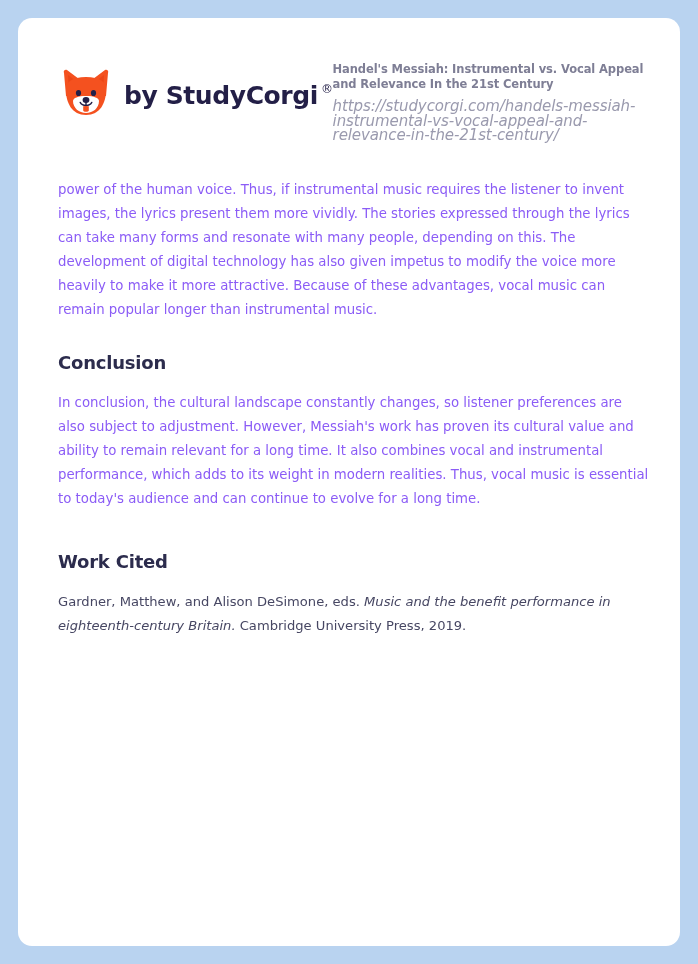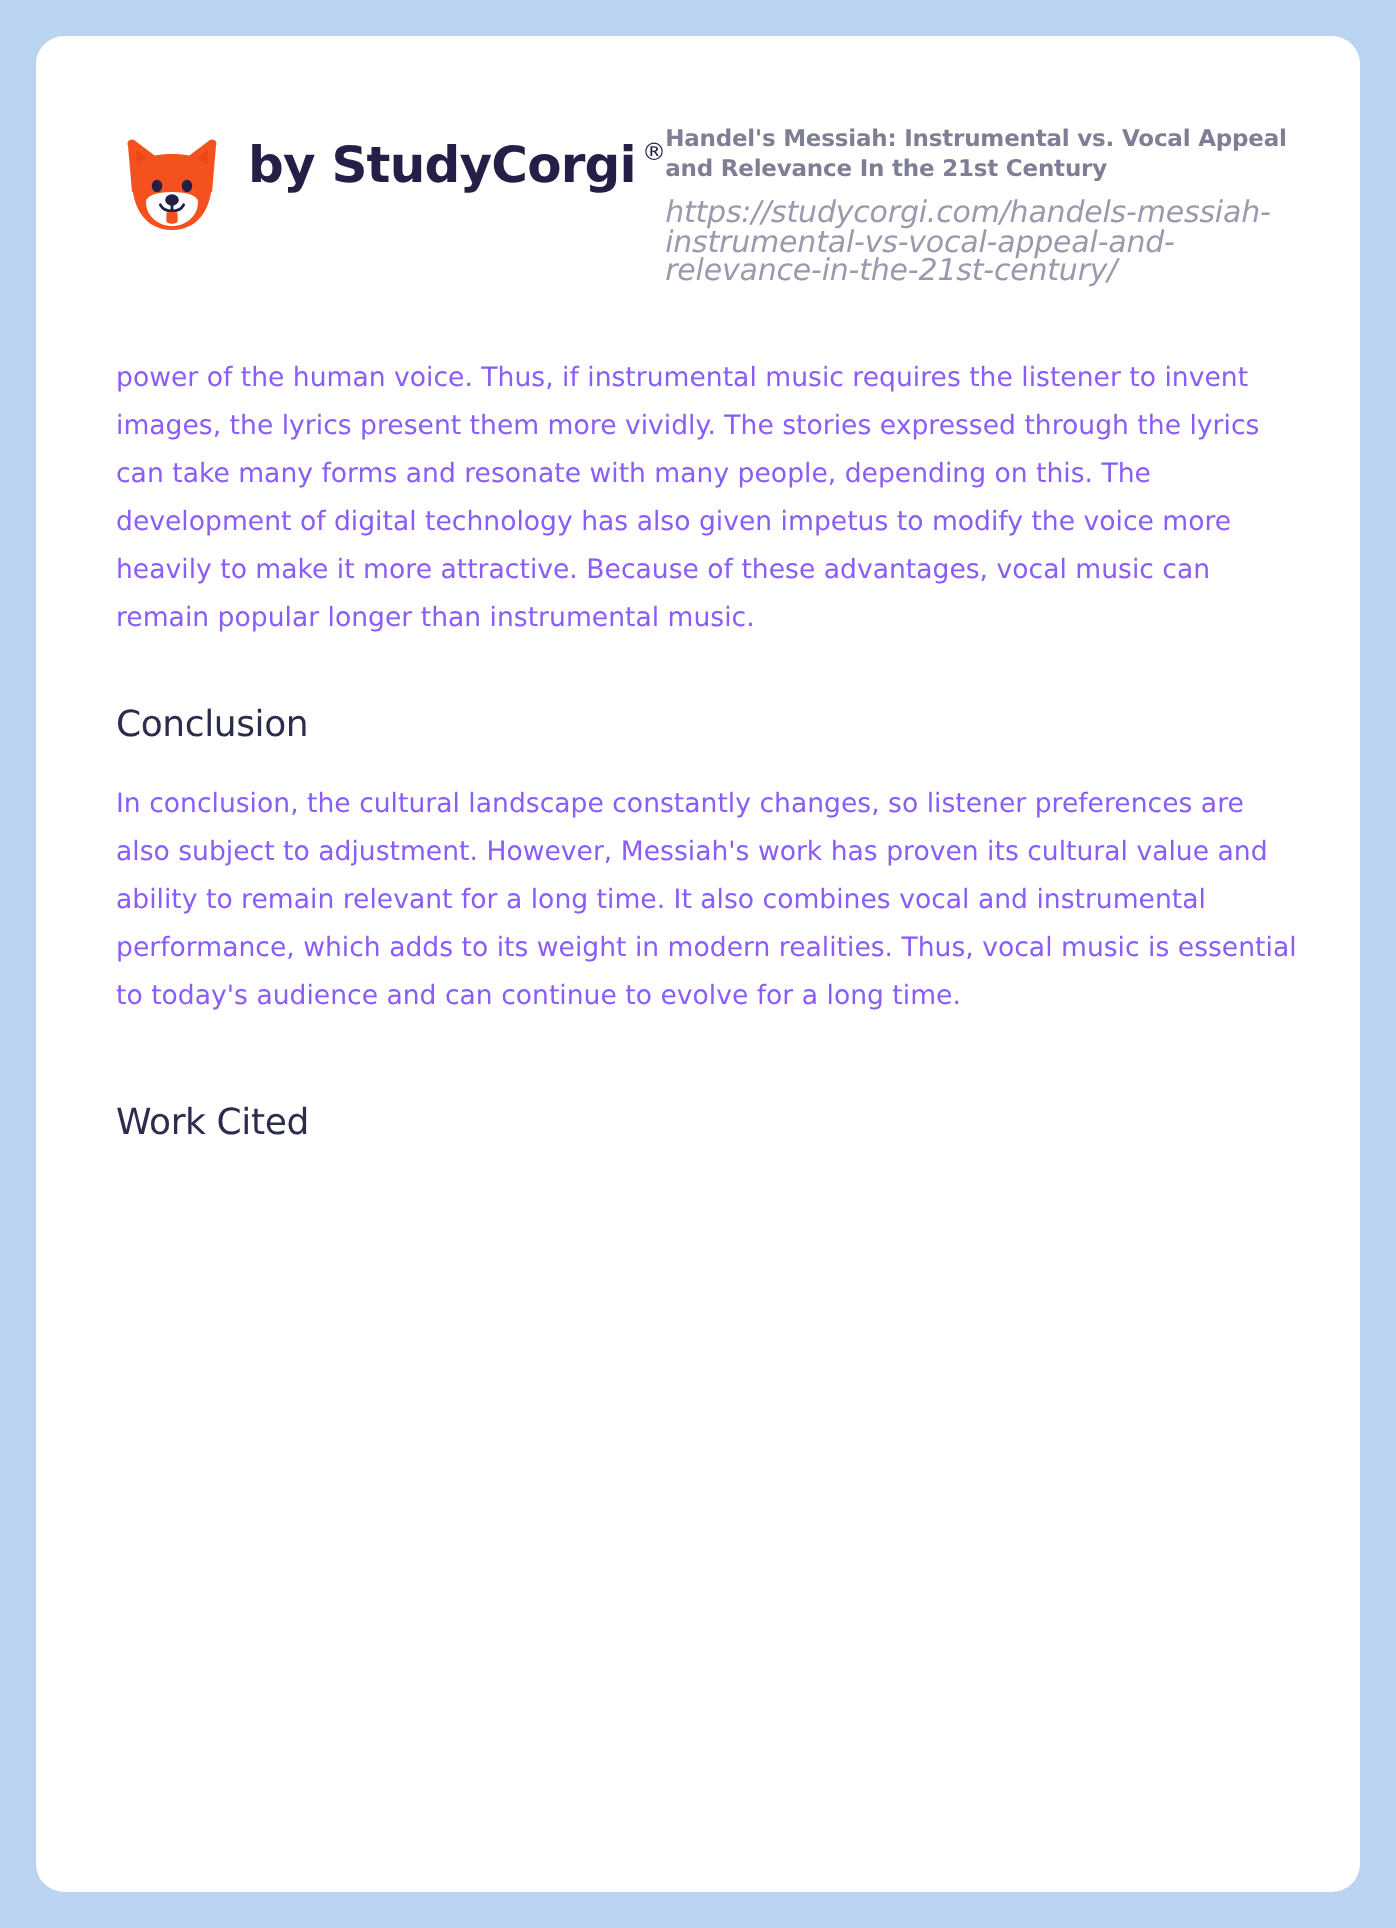--- a/index.html
+++ b/index.html
@@ -29,21 +29,21 @@
     left: 0;
     top: 0;
     width: 662px;
     height: 122px;
     display: flex;
     align-items: flex-start;
     justify-content: space-between;
   }
   .brand {
     display: flex;
-    align-items: flex-start;
+    align-items: center;
     margin-left: 42px;
     margin-top: 50px;
   }
   .corgi-logo {
     width: 52px;
     height: 54px;
     display: block;
   }
   .wordmark {
     margin-left: 12px;
@@ -97,21 +97,21 @@
     font-family: "DejaVu Sans", sans-serif;
     font-size: 13.3px;
     line-height: 24px;
     color: #8b5cf6;
     margin: 0 0 26px 0;
     text-align: left;
   }
   h2.section-heading {
     font-family: "DejaVu Sans", sans-serif;
     font-size: 18px;
-    font-weight: normal;
+    font-weight: bold;
     color: #2c2c4d;
     margin: 0 0 18px 0;
     letter-spacing: -0.2px;
   }
   p.citation {
     font-family: "DejaVu Sans", sans-serif;
     font-size: 13.1px;
     line-height: 24px;
     color: #474763;
     margin: 0;
@@ -167,16 +167,17 @@
     <div class="spacer-conclusion"></div>
 
     <h2 class="section-heading">Conclusion</h2>
 
     <p class="body-text">In conclusion, the cultural landscape constantly changes, so listener preferences are also subject to adjustment. However, Messiah's work has proven its cultural value and ability to remain relevant for a long time. It also combines vocal and instrumental performance, which adds to its weight in modern realities. Thus, vocal music is essential to today's audience and can continue to evolve for a long time.</p>
 
     <div class="spacer-works"></div>
 
     <h2 class="section-heading">Work Cited</h2>
 
+    <p class="citation"><span>Gardner, Matthew, and Alison DeSimone, eds. </span><span class="ital">Music and the benefit performance in eighteenth-century Britain.</span><span> Cambridge University Press, 2019.</span></p>
 
   </div>
 
 </div>
 
 </body></html>

